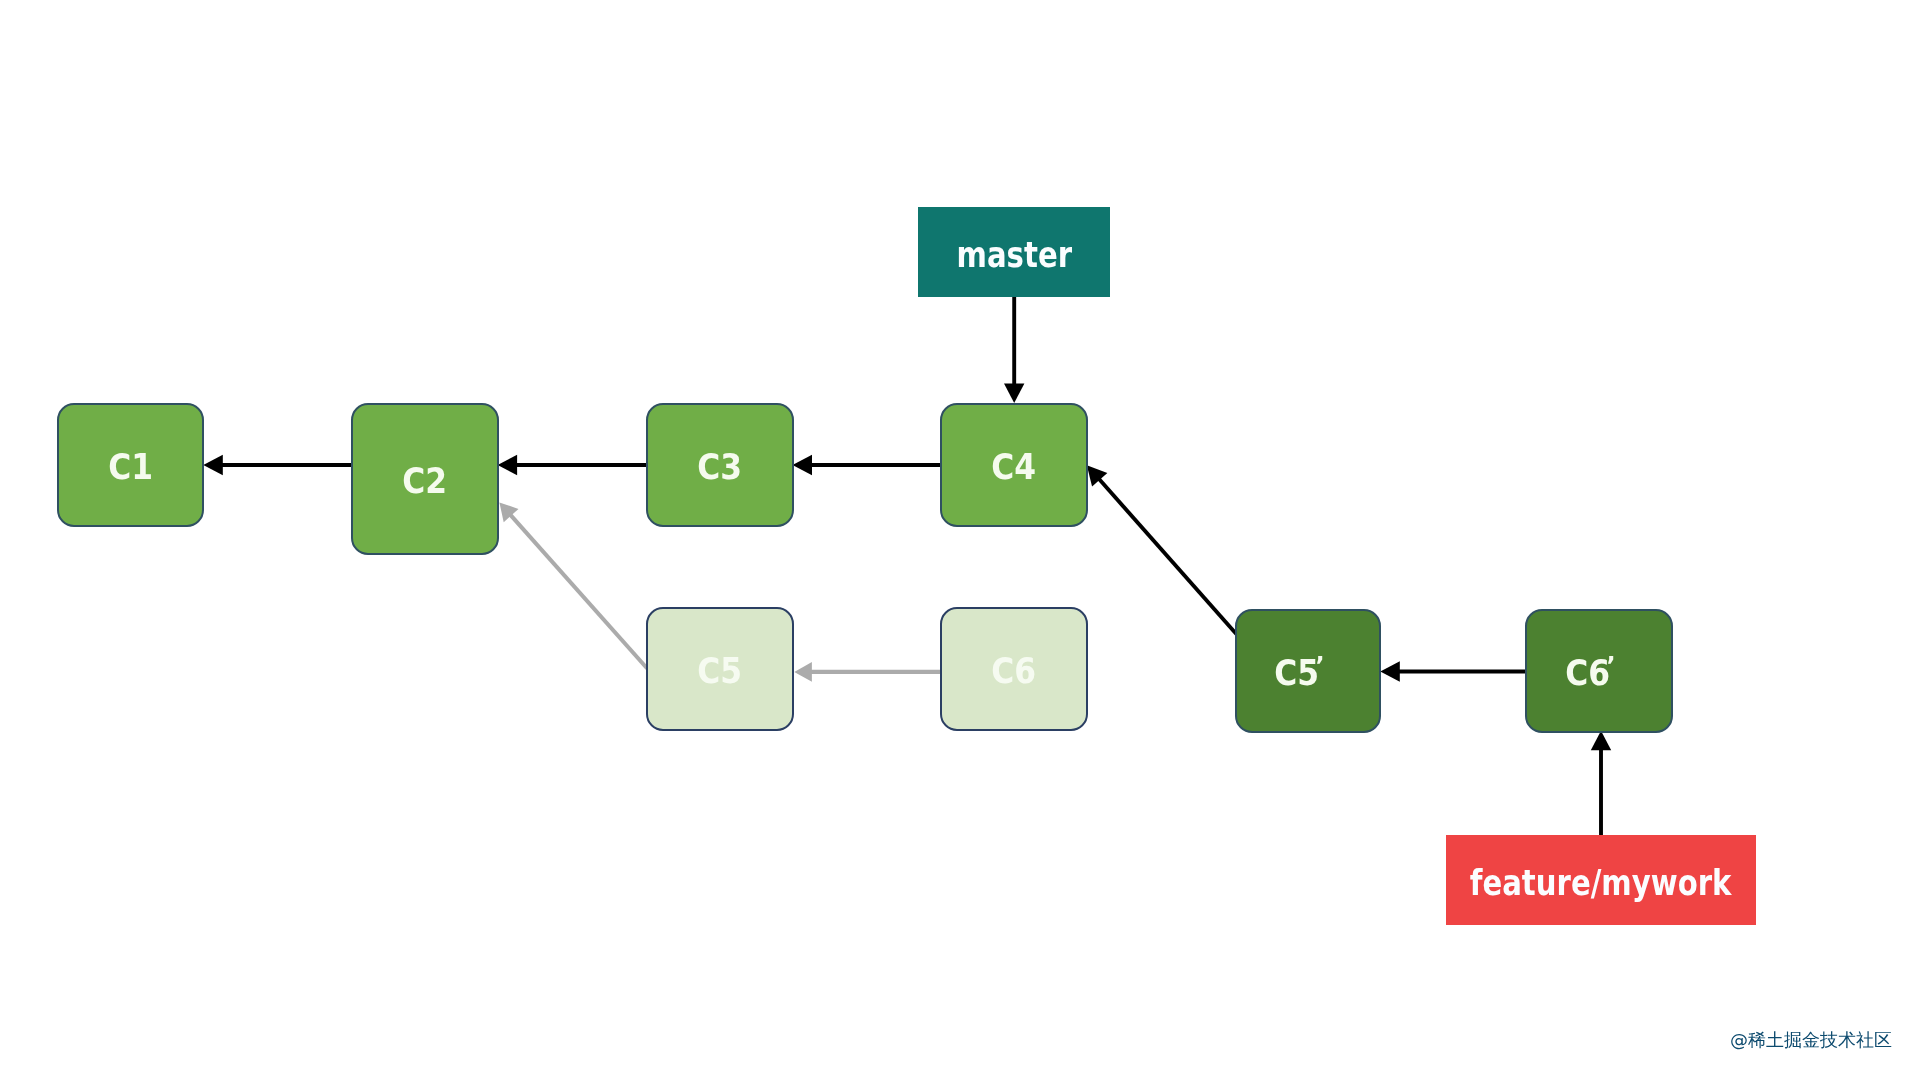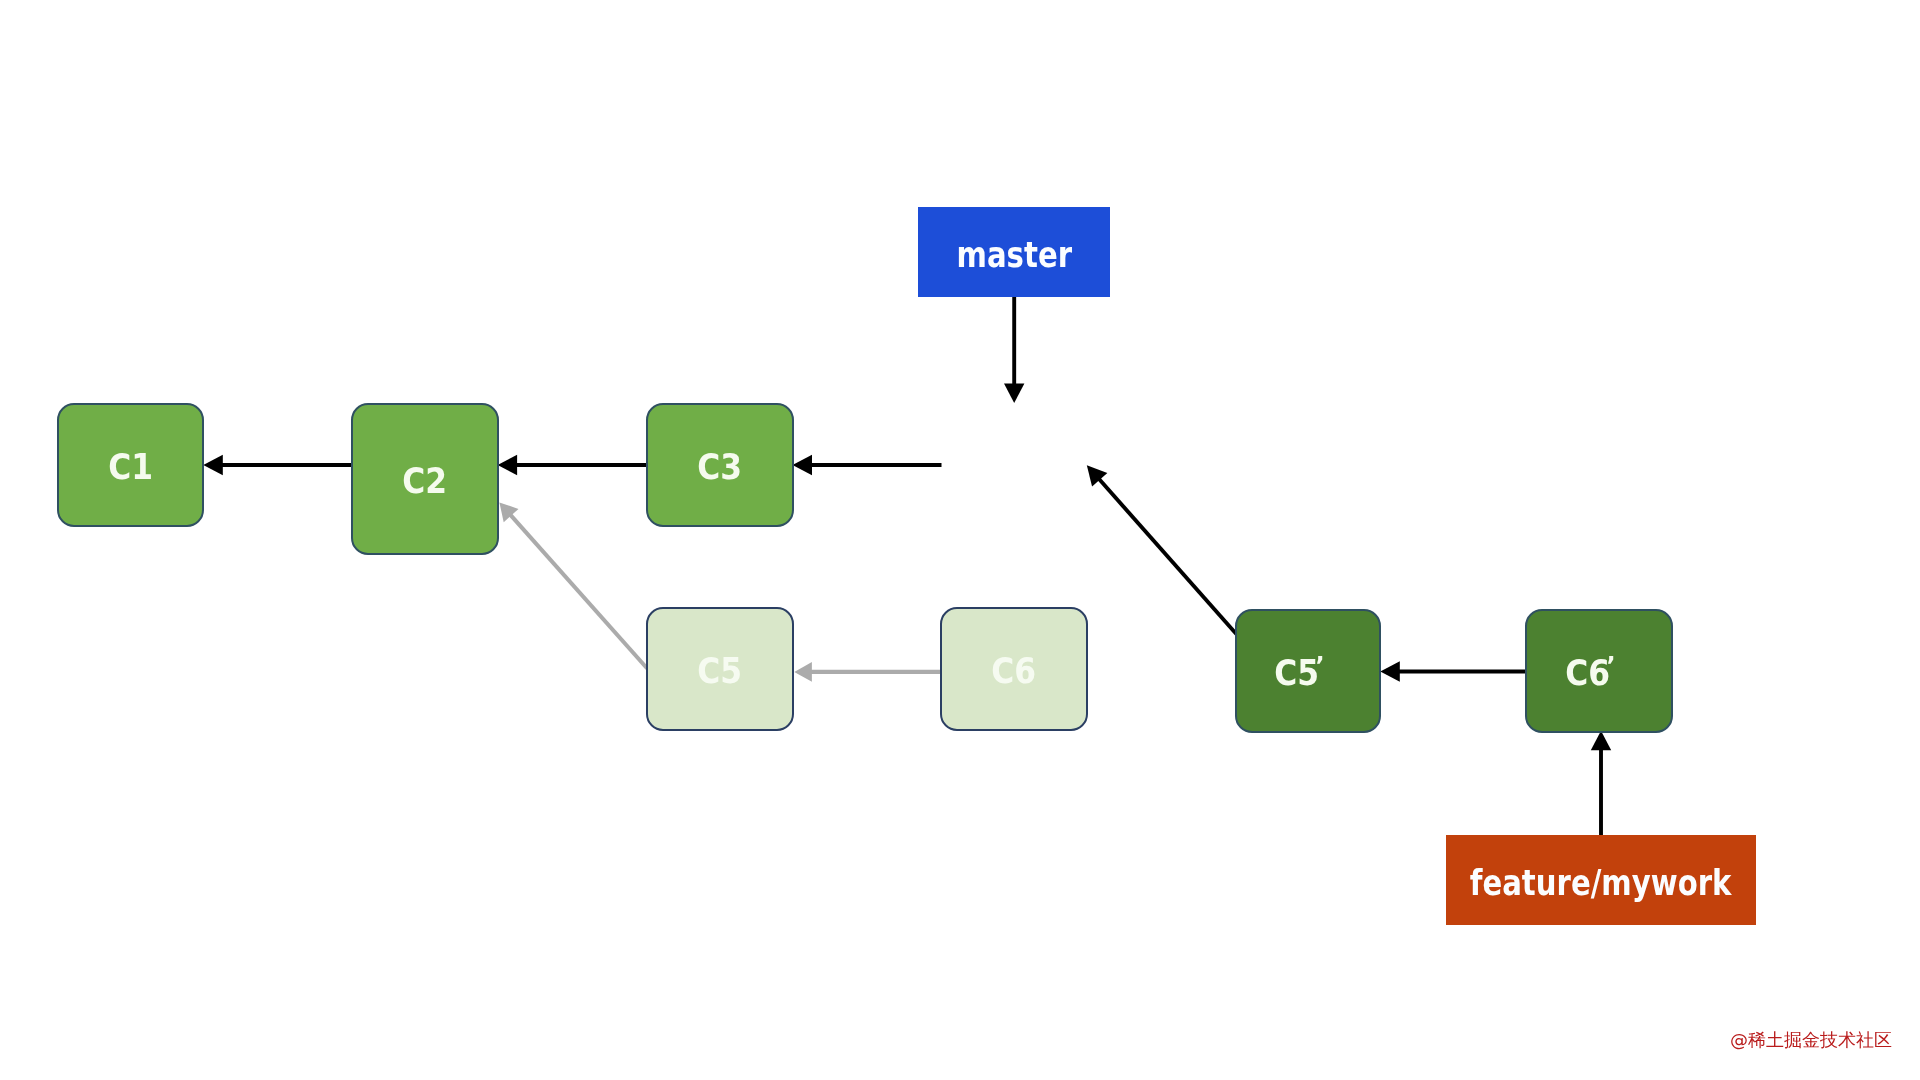--- a/index.html
+++ b/index.html
@@ -20,21 +20,21 @@
   .node .pr{font-size:24px;font-weight:bold;display:block;position:absolute;
             line-height:1;transform:translateZ(0);left:79.7px;top:43.9px;}
 
   .tag{position:absolute;box-sizing:border-box;display:flex;align-items:center;
        justify-content:center;}
   .tag .lbl{font-weight:bold;font-size:36px;line-height:1;white-space:nowrap;
             display:inline-block;transform:scaleX(0.81) translateY(3px) translateZ(0);
             transform-origin:center center;}
 
   .wm{position:absolute;white-space:nowrap;font-family:"DejaVu Sans",sans-serif;
-      left:1730px;top:1028px;font-size:18px;color:#b91c1c;}
+      left:1730px;top:1028px;font-size:18px;color:#0c4a6e;}
 </style>
 </head>
 <body>
 
 <div id="stage">
 
   <svg id="wires" viewBox="0 0 1920 1080" width="1920" height="1080">
       <g>
         <line x1="352.5" y1="465" x2="220.8" y2="465" stroke="#000000" stroke-width="3.9" stroke-linecap="butt"></line>
         <polygon points="203.3,465 222.8,454.8 222.8,475.2" fill="#000000"></polygon>
@@ -81,20 +81,25 @@
   <div class="node" style="left: 351px; top: 403px; width: 147.6px; height: 152px; background: rgb(112, 174, 71); border-color: rgb(47, 80, 97);">
     <div class="txtwrap">
       <span class="lbl" style="color: rgb(245, 251, 238);">C2</span>
     </div>
   </div>
   <div class="node" style="left: 645.8px; top: 403px; width: 148.3px; height: 124px; background: rgb(112, 174, 71); border-color: rgb(47, 80, 97); padding-left: 44px;">
     <div class="txtwrap">
       <span class="lbl" style="color: rgb(245, 251, 238);">C3</span>
     </div>
   </div>
+  <div class="node" style="left: 940px; top: 403px; width: 147.5px; height: 124px; background: rgb(112, 174, 71); border-color: rgb(47, 80, 97);">
+    <div class="txtwrap">
+      <span class="lbl" style="color: rgb(245, 251, 238);">C4</span>
+    </div>
+  </div>
   <div class="node" style="left: 645.8px; top: 607px; width: 148.3px; height: 124px; background: rgb(217, 231, 201); border-color: rgb(43, 63, 99);">
     <div class="txtwrap">
       <span class="lbl" style="color: rgb(246, 251, 241);">C5</span>
     </div>
   </div>
   <div class="node" style="left: 940px; top: 607px; width: 147.5px; height: 124px; background: rgb(217, 231, 201); border-color: rgb(43, 63, 99);">
     <div class="txtwrap">
       <span class="lbl" style="color: rgb(246, 251, 241);">C6</span>
     </div>
   </div>
@@ -104,22 +109,22 @@
     </div>
     <span class="pr" style="color: rgb(245, 251, 238); left: 78.8px; top: 43px;">’</span>
   </div>
   <div class="node has-prime" style="left: 1524.8px; top: 609px; width: 148.4px; height: 124px; background: rgb(76, 129, 48); border-color: rgb(47, 80, 97);">
     <div class="txtwrap">
       <span class="lbl" style="color: rgb(245, 251, 238);">C6</span>
     </div>
     <span class="pr" style="color: rgb(245, 251, 238); left: 79.6px; top: 43px;">’</span>
   </div>
 
-  <div class="tag" style="left: 918.1px; top: 207.2px; width: 192.4px; height: 89.7px; background: #1d4ed8;">
+  <div class="tag" style="left: 918.1px; top: 207.2px; width: 192.4px; height: 89.7px; background: #0f766e;">
     <span class="lbl" style="color: rgb(251, 253, 255);">master</span>
   </div>
-  <div class="tag" style="left: 1446.1px; top: 835.2px; width: 309.8px; height: 89.4px; background: #c2410c;">
+  <div class="tag" style="left: 1446.1px; top: 835.2px; width: 309.8px; height: 89.4px; background: #ef4444;">
     <span class="lbl" style="color: rgb(251, 253, 255);">feature/mywork</span>
   </div>
 
   <div class="wm">@稀土掘金技术社区</div>
 
 </div>
 
 </body></html>

